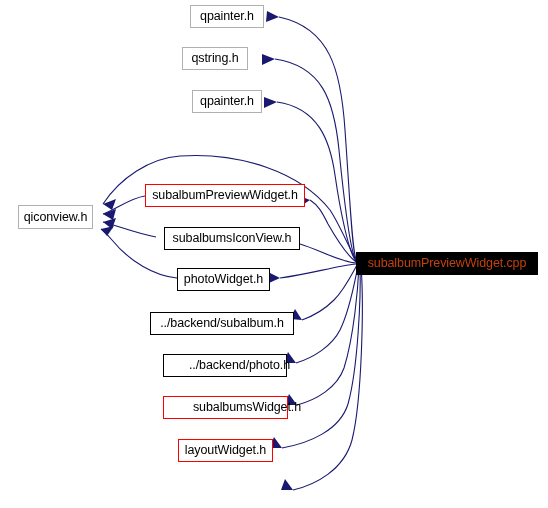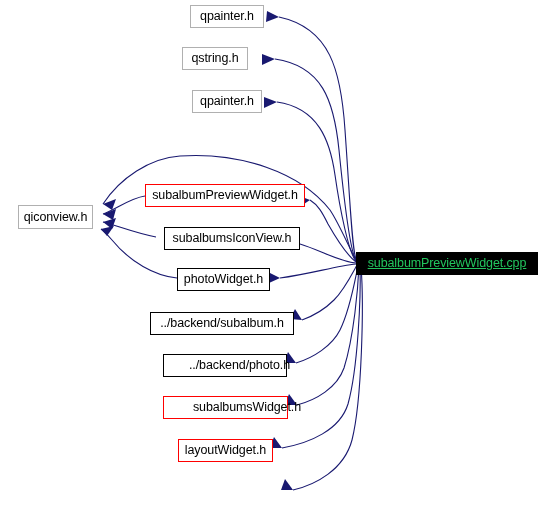--- a/index.html
+++ b/index.html
@@ -43,23 +43,22 @@
     z-index: 5;
   }
   .node.gray {
     border-color: #b0b0b0;
   }
   .node.red {
     border-color: #ff0000;
   }
   .node.black-solid {
     background: #000000;
-    color: #22c55e;
+    color: #c2410c;
     border-color: #000000;
-    text-decoration: underline;
   }
 </style>
 </head>
 <body>
 
 <div id="graph">
 
   <svg id="edges" width="548" height="508" viewBox="0 0 548 508" xmlns="http://www.w3.org/2000/svg">
     <g fill="none" stroke="#191970" stroke-width="1.1">
 

